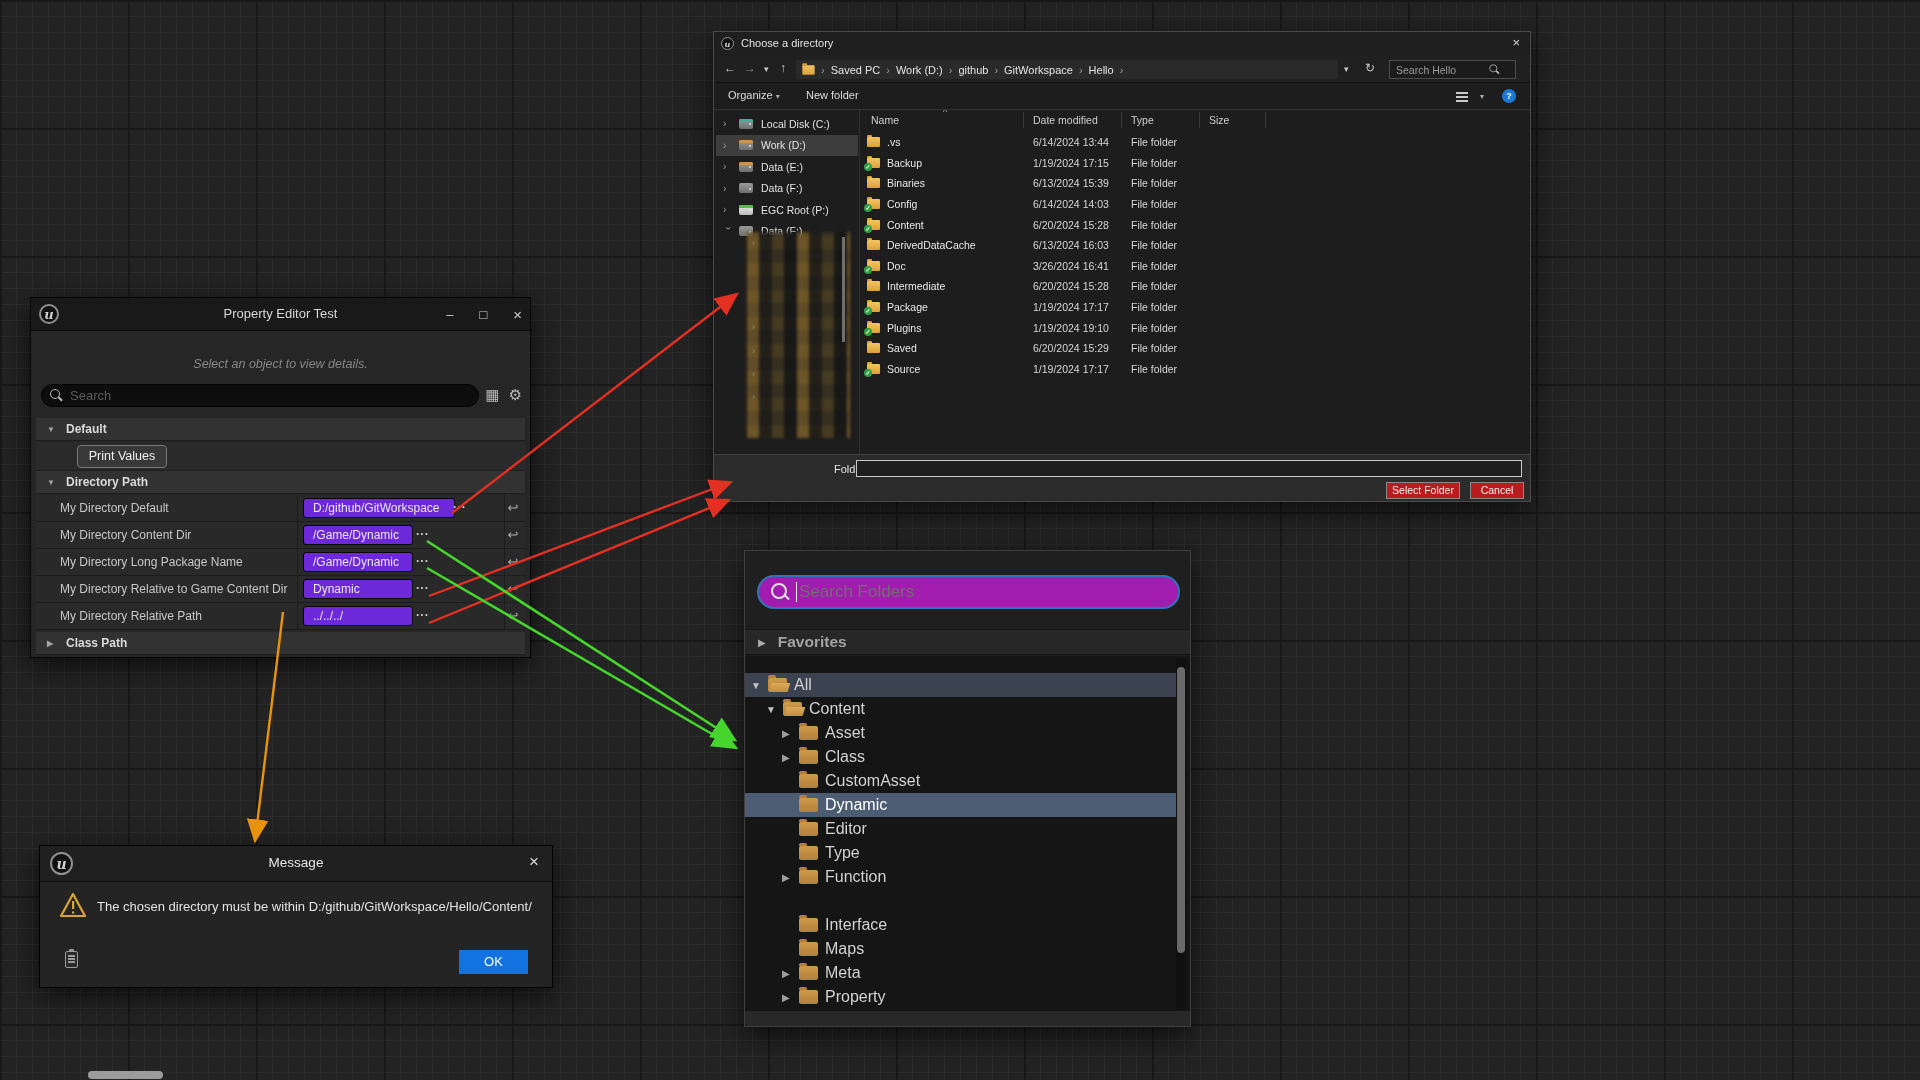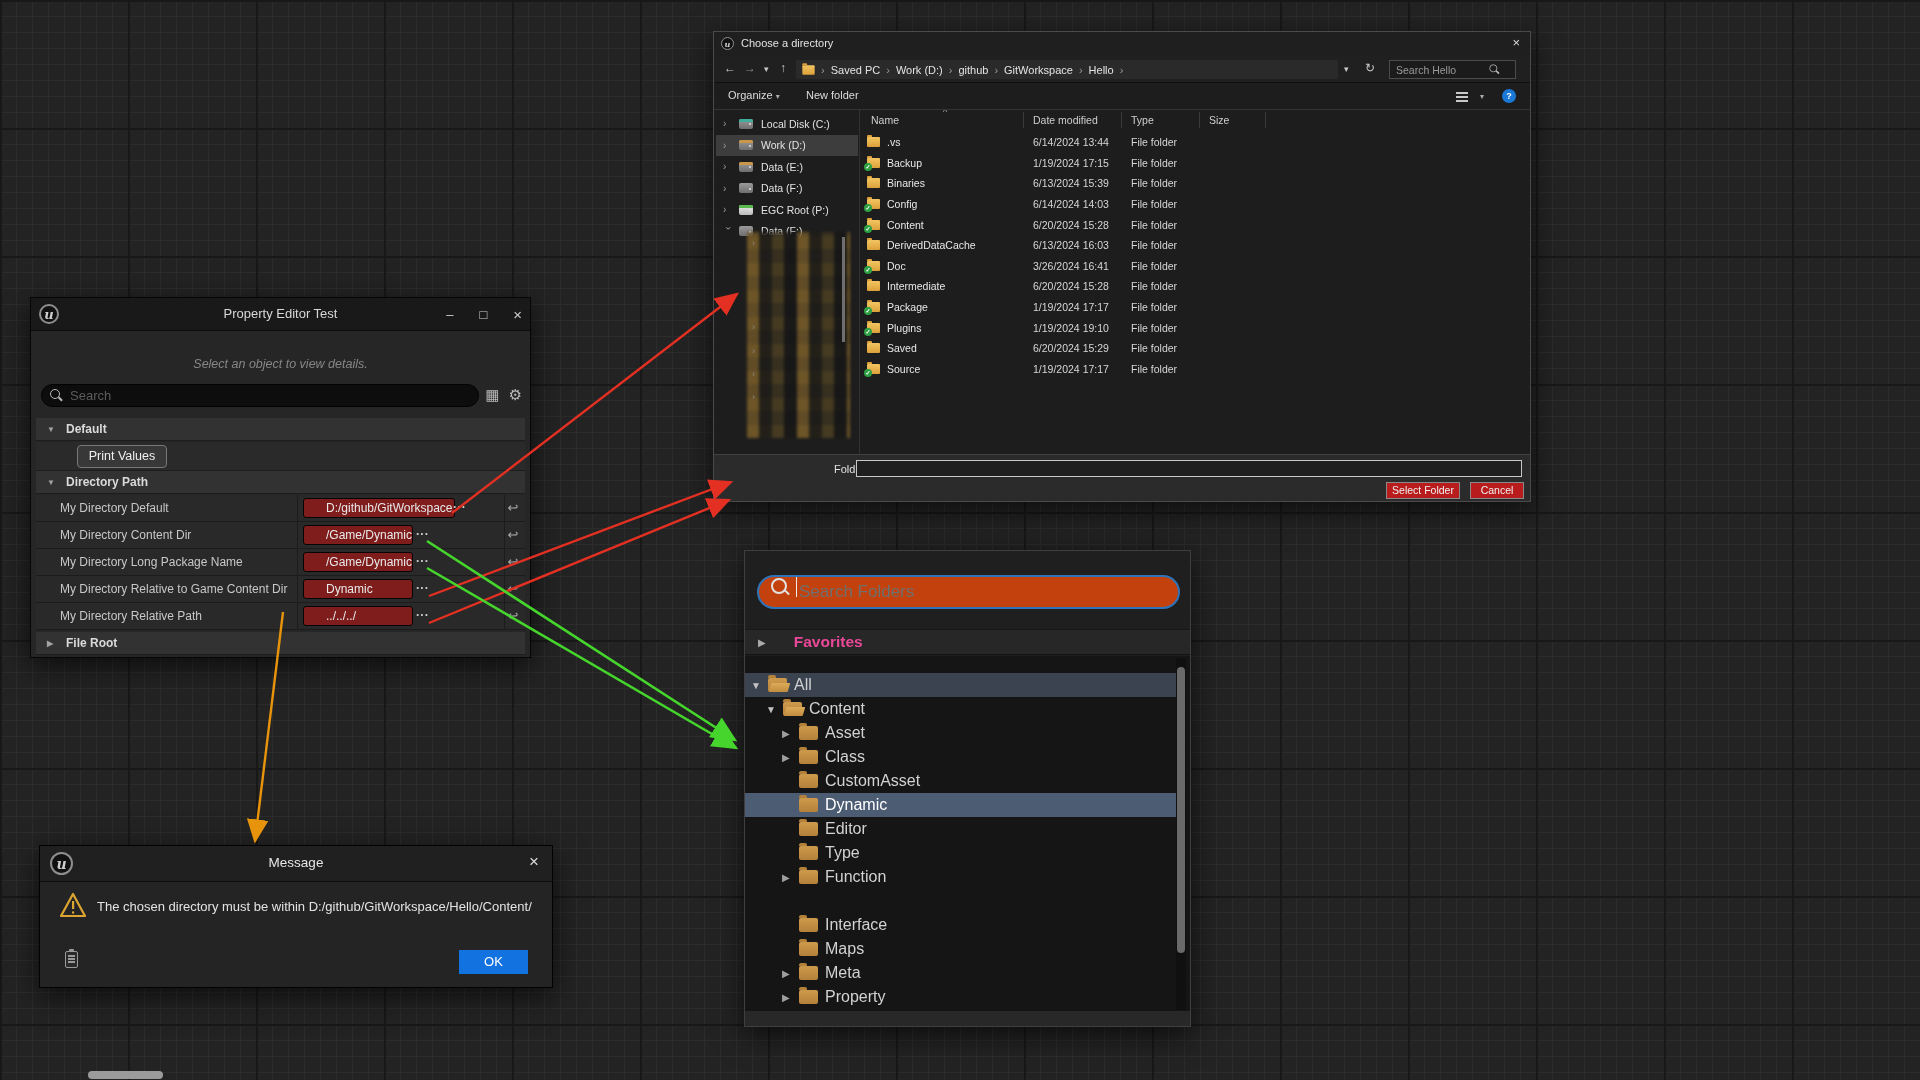--- a/index.html
+++ b/index.html
@@ -37,21 +37,21 @@
   .mag-s::before { content:''; position:absolute; left:0; top:0; width:8px; height:8px; border:1.6px solid #b9b9b9; border-radius:50%; }
   .mag-s::after { content:''; position:absolute; left:8px; top:9px; width:5px; height:1.6px; background:#b9b9b9; transform:rotate(45deg); }
   .pe-tools { position:absolute; right:8px; top:88px; display:flex; gap:9px; color:#b9b9b9; font-size:15px; }
   .pe-cat { position:absolute; left:5px; right:5px; height:23px; background:#323232; display:flex; align-items:center; font-size:12px; font-weight:bold; color:#dadada; border-bottom:1px solid #1d1d1d; }
   .pe-cat .tri { font-size:8px; color:#a2a2a2; margin:0 9px 0 11px; width:10px; }
   .pe-btnrow { position:absolute; left:5px; right:5px; top:144px; height:29px; background:#2a2a2a; border-bottom:1px solid #1d1d1d; }
   .pe-button { position:absolute; left:41px; top:3px; width:90px; height:23px; background:#383838; border:1px solid #787878; border-radius:4px; color:#efefef; font-size:12.5px; text-align:center; line-height:21px; }
   .pe-row { position:absolute; left:5px; right:5px; height:27px; background:#292929; border-bottom:1px solid #1c1c1c; font-size:12px; }
   .pe-row .plabel { position:absolute; left:24px; top:6px; color:#c8c8c8; }
   .pe-row .vsep { position:absolute; left:261px; top:0; bottom:0; width:1px; background:#1c1c1c; }
-  .pe-row .vbox { position:absolute; left:267px; top:3px; height:20px; background:#7f1d1d; border:1px solid #050505; border-radius:3px; color:#e9e9e9; line-height:18px; padding-left:22px; }
+  .pe-row .vbox { position:absolute; left:267px; top:3px; height:20px; background:#6d28d9; border:1px solid #050505; border-radius:3px; color:#e9e9e9; line-height:18px; padding-left:9px; }
   .pe-row .dots { position:absolute; top:2px; color:#cdcdcd; font-weight:bold; letter-spacing:1px; }
   .pe-row .rsep { position:absolute; left:468px; top:0; bottom:0; width:1px; background:#1c1c1c; }
   .pe-row .undo { position:absolute; right:3px; top:5px; width:18px; text-align:center; color:#a9a9a9; font-size:13px; }
 
   
   #fd { left:713px; top:31px; width:818px; height:471px; background:#1d1d1d; border:1px solid #4a4a4a; }
   .fd-titlebar { position:absolute; left:0; top:0; right:0; height:24px; background:#1f1f1f; }
   .fd-logo { position:absolute; left:7px; top:5px; width:13px; height:13px; font-size:8px; border-width:1.4px; }
   .fd-title { position:absolute; left:27px; top:5px; font-size:11px; color:#e2e2e2; }
   .fd-close { position:absolute; right:10px; top:3px; font-size:13px; color:#dcdcdc; }
@@ -99,30 +99,30 @@
   .frow .fname { position:absolute; left:26px; top:4px; color:#e8e8e8; }
   .frow .fdate { position:absolute; left:172px; top:4px; color:#d6d6d6; }
   .frow .ftype { position:absolute; left:270px; top:4px; color:#d6d6d6; }
   .fd-bottom { position:absolute; left:0; right:0; bottom:0; height:47px; background:#2b2b2b; border-top:1px solid #404040; }
   .fd-folder-label { position:absolute; left:120px; top:8px; font-size:11px; color:#e0e0e0; }
   .fd-folder-input { position:absolute; left:142px; right:8px; top:5px; height:17px; background:#1f1f1f; border:1px solid #c8c8c8; color:#fff; font-size:11px; padding-left:4px; }
   .fd-btn { position:absolute; top:27px; height:17px; background:#b91c1c; border:1px solid #8a8a8a; color:#f0f0f0; font-size:10.5px; text-align:center; line-height:15px; }
 
   
   #fp { left:744px; top:550px; width:447px; height:477px; background:#1f1f1f; border:1px solid #3f3f3f; }
-  .fp-search { position:absolute; left:12px; top:24px; width:423px; height:34px; border-radius:17px; border:2px solid #2e74b8; background:#c2410c; display:flex; }
+  .fp-search { position:absolute; left:12px; top:24px; width:423px; height:34px; border-radius:17px; border:2px solid #2e74b8; background:#a21caf; display:flex; align-items:center; }
   .mag-l { position:relative; width:20px; height:20px; margin:0 6px 0 11px; flex:none; }
   .mag-l::before { content:''; position:absolute; left:1px; top:1px; width:12px; height:12px; border:2.4px solid #e2e2e2; border-radius:50%; }
   .mag-l::after { content:''; position:absolute; left:13px; top:14px; width:7px; height:2.4px; background:#e2e2e2; transform:rotate(45deg); }
   .fp-cursor { width:1px; height:20px; background:#ececec; margin-right:2px; flex:none; }
   .fp-search input { font-size:17px; color:#dedede; width:360px; }
   .fp-search input::placeholder { color:#6f6f6f; }
   .fp-fav { position:absolute; left:0; right:0; top:78px; height:26px; background:#272727; border-top:1px solid #181818; border-bottom:1px solid #131313; display:flex; align-items:center; }
   .fp-fav .tri { font-size:10px; color:#ababab; margin-left:13px; }
-  .fp-fav .lbl { font-size:15.5px; font-weight:bold; color:#ec4899; margin-left:28px; }
+  .fp-fav .lbl { font-size:15.5px; font-weight:bold; color:#a3a3a3; margin-left:12px; }
   .fp-tree { position:absolute; left:0; right:0; top:105px; height:356px; background:#151515; }
   .trow { position:absolute; left:0; width:431px; height:24px; display:flex; align-items:center; font-size:16px; color:#d2d2d2; }
   .trow.hl { background:#3a434f; }
   .trow.sel { background:#4c5c72; color:#fff; }
   .trow .ar { width:17px; flex:none; font-size:10px; color:#9f9f9f; }
   .trow .ar.open { color:#c4c4c4; }
   .trow .ar.none { visibility:hidden; }
   .trow.lvl0 { padding-left:6px; } .trow.lvl1 { padding-left:21px; } .trow.lvl2 { padding-left:37px; }
   .fico { width:19px; height:14px; background:linear-gradient(#cd9a4d,#b5813a); border-radius:2px; position:relative; flex:none; margin-right:7px; }
   .fico::before { content:''; position:absolute; top:-3px; left:0; width:8px; height:3px; background:#b5813a; border-radius:2px 2px 0 0; }
@@ -220,21 +220,21 @@
       <span class="plabel">My Directory Relative Path</span>
       <span class="vsep"></span>
       <div class="vbox" style="width:110px">../../../</div>
       <span class="dots" style="left:380px">...</span>
       <span class="rsep"></span>
       <span class="undo">↩</span>
     </div>
 
     <div class="pe-cat" style="top:334px">
       <span class="tri">▶</span>
-      <span>File Root</span>
+      <span>Class Path</span>
     </div>
   </div>
 
   <div class="window" id="fd">
     <div class="fd-titlebar">
       <div class="ue-logo fd-logo">u</div>
       <span class="fd-title">Choose a directory</span>
       <span class="fd-close">×</span>
     </div>
     <div class="fd-nav">

